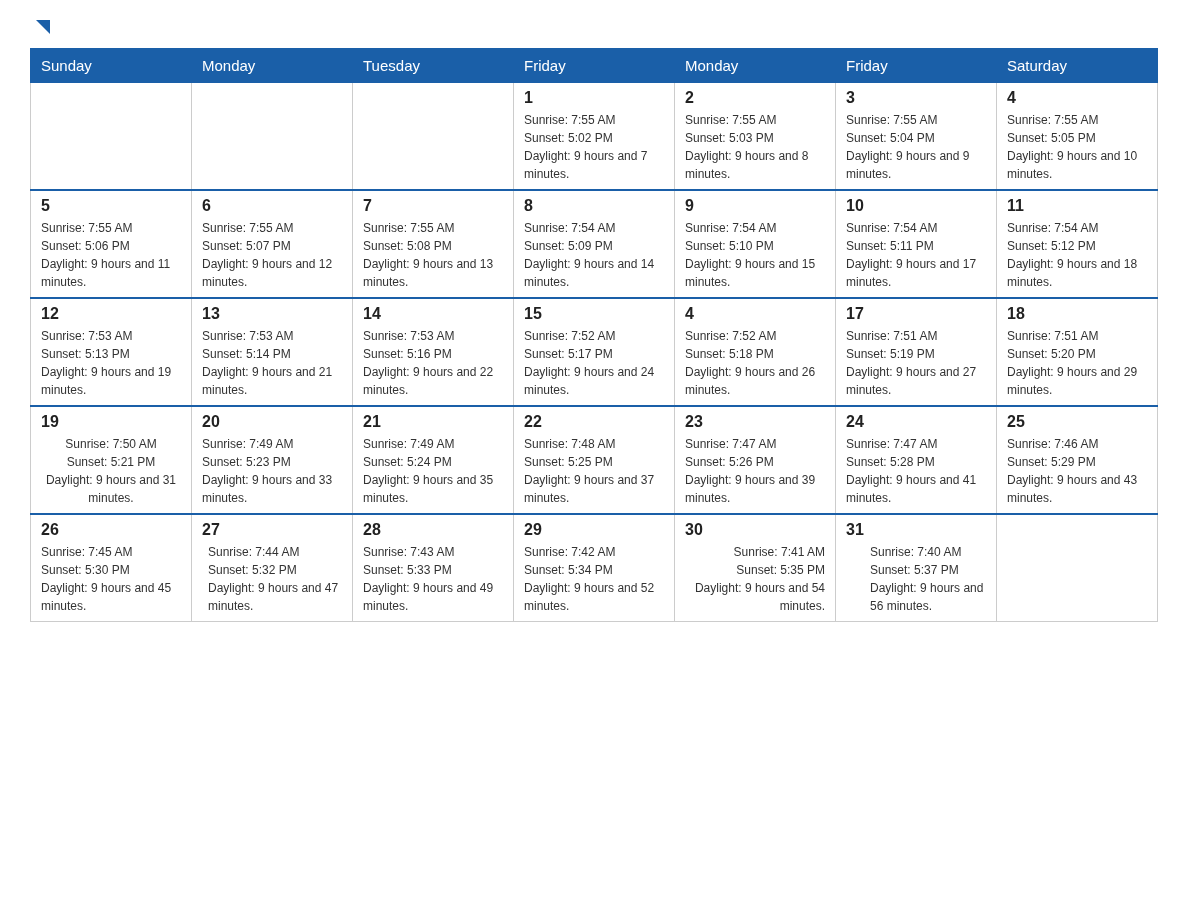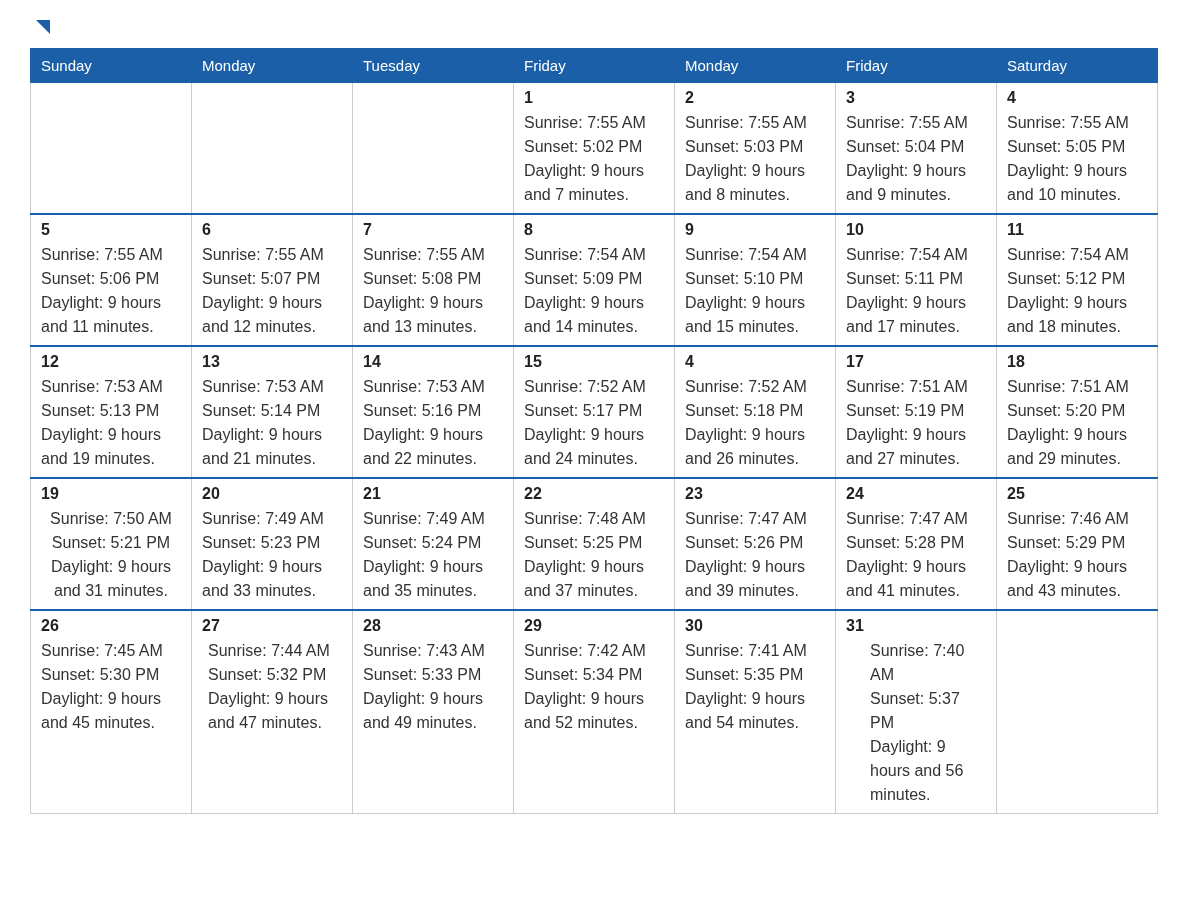--- a/index.html
+++ b/index.html
@@ -71,21 +71,21 @@
       color: #222;
     }
     .day-num {
       font-size: 16px;
       font-weight: bold;
       color: #222;
       margin-bottom: 4px;
       display: block;
     }
     .day-info {
-      font-size: 16px;
+      font-size: 12px;
       line-height: 1.5;
       color: #333;
     }
     .empty-cell {
       background: #fff;
     }
     .row-divider td {
       border-top: 2px solid #1a5fa8;
     }
   </style>
@@ -302,21 +302,21 @@
 Daylight: 9 hours and 49 minutes.</div>
         </td>
         <td>
           <span class="day-num">29</span>
           <div class="day-info" style="white-space: pre-line;">Sunrise: 7:42 AM
 Sunset: 5:34 PM
 Daylight: 9 hours and 52 minutes.</div>
         </td>
         <td>
           <span class="day-num">30</span>
-          <div class="day-info" style="white-space: pre-line;">Sunrise: 7:41 AM
+          <div class="day-info" style="white-space: pre-line; text-align: right;">Sunrise: 7:41 AM
 Sunset: 5:35 PM
 Daylight: 9 hours and 54 minutes.</div>
         </td>
         <td>
           <span class="day-num">31</span>
           <div class="day-info" style="white-space: pre-line; margin-left: 24px;">Sunrise: 7:40 AM
 Sunset: 5:37 PM
 Daylight: 9 hours and 56 minutes.</div>
         </td>
         <td class="empty-cell"></td>

